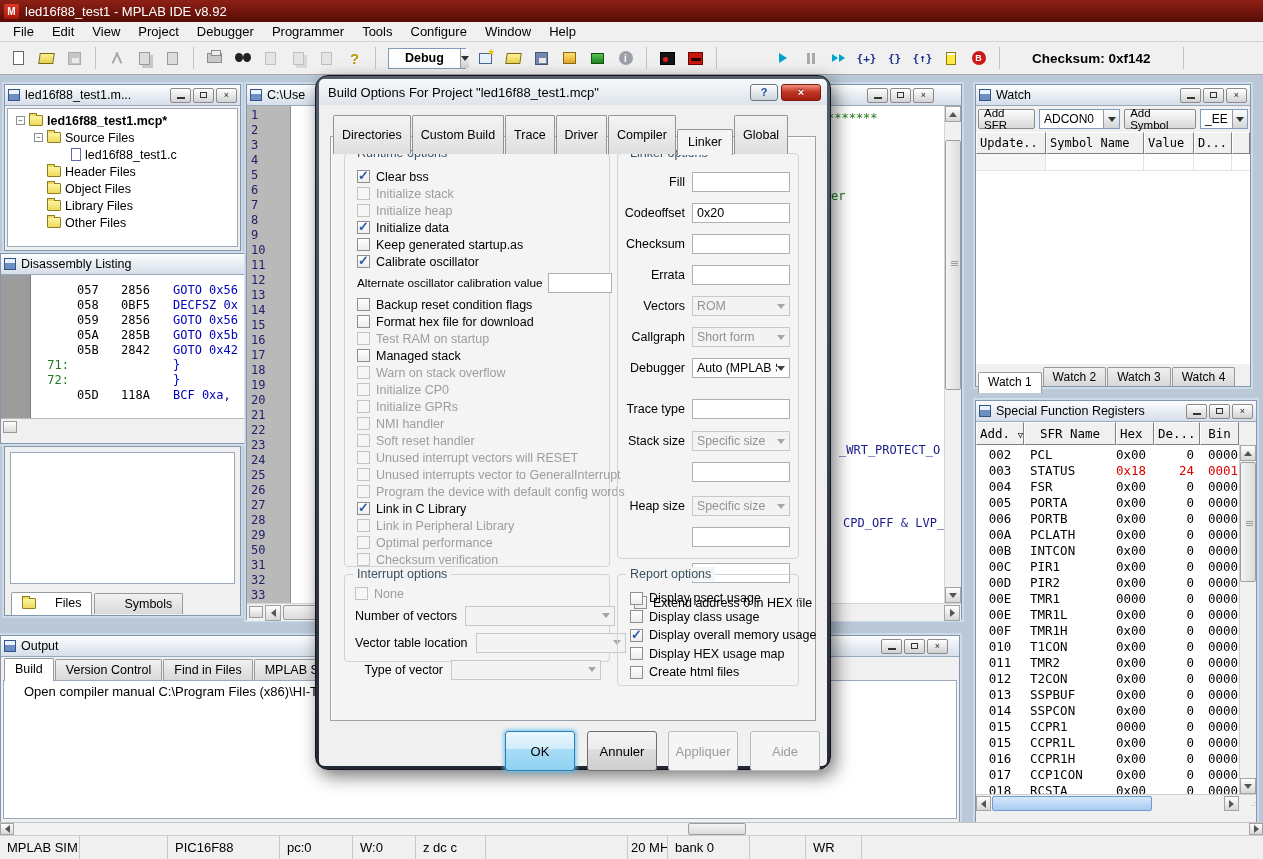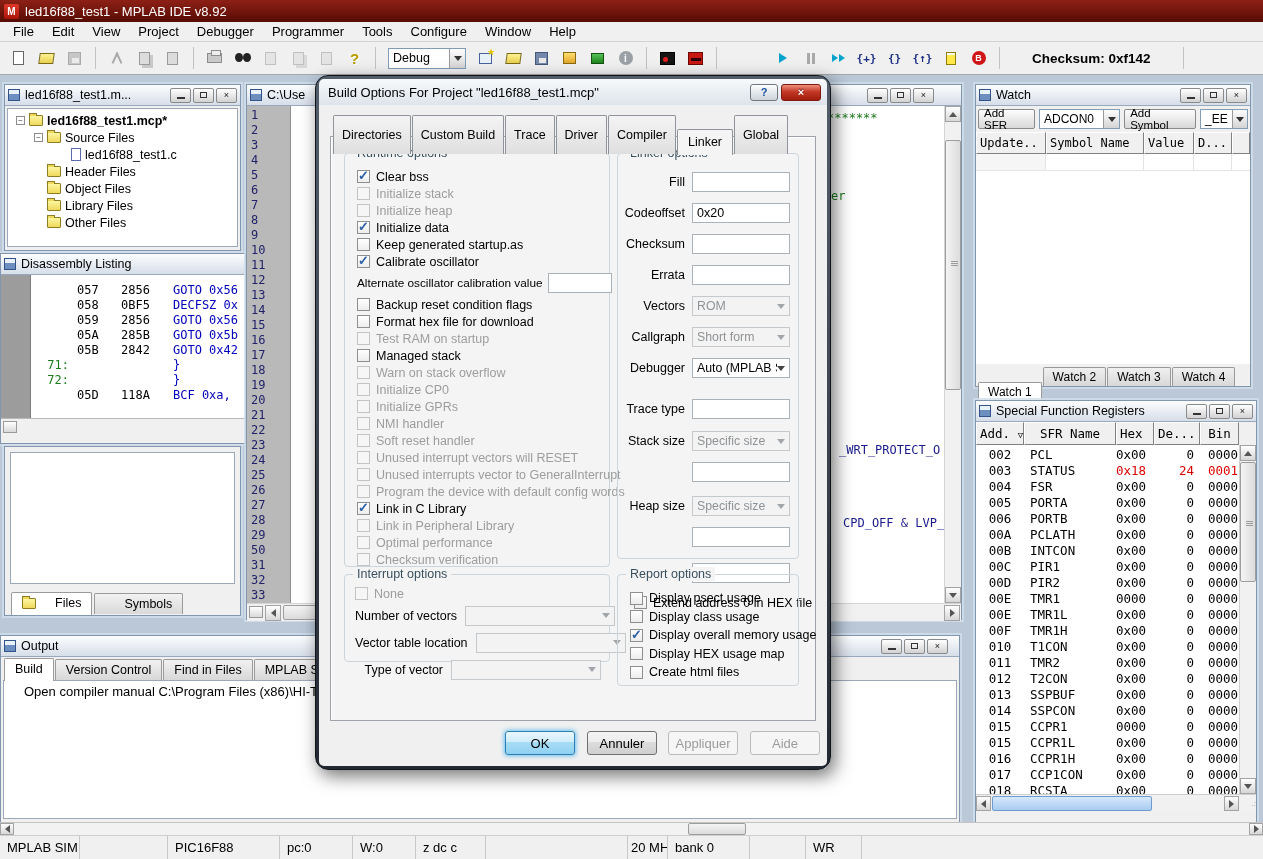--- a/index.html
+++ b/index.html
@@ -44,21 +44,21 @@
 .ic-redsq{width:15px;height:13px;background:#c81812;border:1px solid #6d0703;position:relative;}
 .ic-redsq::after{content:"";position:absolute;left:2px;top:5px;width:10px;height:3px;background:#2a0000;}
 .tri-r{width:0;height:0;border-top:5px solid transparent;border-bottom:5px solid transparent;border-left:8px solid #00a3cc;}
 .tri-r.small{border-top-width:4px;border-bottom-width:4px;border-left-width:6px;}
 .ic-pause{display:flex;gap:2px;}
 .ic-pause i{width:3px;height:11px;background:#a9a9a9;}
 .stepg{font-family:"DejaVu Sans Mono",monospace;font-weight:bold;font-size:11px;color:#1c2f86;}
 .ic-reset{width:10px;height:13px;background:#ffe94a;border:1px solid #8f7e00;box-shadow:inset 0 2px 0 #fff;}
 .ic-bpt{width:14px;height:14px;border-radius:50%;background:#cf1616;color:#fff;font-weight:bold;font-size:9px;display:flex;align-items:center;justify-content:center;}
 .combo-classic{height:21px;border:1px solid #7f9db9;background:#fff;display:flex;align-items:center;font-size:12.5px;}
-.combo-classic .txt{padding:0 4px;flex:1;font-weight:normal;}
+.combo-classic .txt{padding:0 16px;flex:1;font-weight:bold;}
 .cbtn{width:16px;height:100%;background:linear-gradient(#fdfdfd,#d4d4d4);border-left:1px solid #9a9a9a;display:flex;align-items:center;justify-content:center;}
 .tri-d{width:0;height:0;border-left:4px solid transparent;border-right:4px solid transparent;border-top:5px solid #333;}
 
 
 .win{position:absolute;background:#f0f0f0;border:1px solid #8296ad;box-shadow:0 0 0 2px rgba(210,222,235,.8);}
 .wt{height:21px;background:linear-gradient(#fcfdfe,#d6dee9);border-bottom:1px solid #99a9bc;display:flex;align-items:center;gap:5px;padding:0 3px;font-size:12.5px;white-space:nowrap;overflow:hidden;}
 .ic-win{width:12px;height:12px;border:1px solid #31538a;background:linear-gradient(#e9f1fb 40%,#6d8fc0 40%);flex:0 0 auto;}
 .wc{margin-left:auto;display:flex;gap:2px;}
 .wbtn{width:21px;height:15px;border:1px solid #8a8a8a;border-radius:2px;background:linear-gradient(#ffffff,#d2d2d2);display:flex;align-items:center;justify-content:center;font-size:9px;color:#222;}
 .glyph-min{width:8px;height:2px;background:#333;margin-top:6px;}
@@ -127,21 +127,21 @@
 .watch .hc:nth-child(5){flex:1;}
 .wrow{display:flex;height:17px;background:#fff;border-bottom:1px solid #e4e4e4;}
 .wrow span{border-right:1px solid #e4e4e4;}
 .wrow span:nth-child(1){width:70px;background:#f6f6f6;}
 .wrow span:nth-child(2){width:98px;}
 .wrow span:nth-child(3){width:50px;}
 .wrow span:nth-child(4){width:38px;}
 .wbody{background:#fff;flex:1;}
 .wtabs{display:flex;align-items:flex-end;gap:1px;padding:0 2px;height:22px;background:#f0f0f0;}
 .wtab{border:1px solid #9a9a9a;border-bottom:none;background:linear-gradient(#f0f0f0,#d8d8d8);padding:2px 9px;font-size:12px;border-radius:2px 2px 0 0;}
-.wtab.active{background:#fff;padding-bottom:4px;position:relative;top:17px;}
+.wtab.active{background:#fff;padding-bottom:4px;position:relative;top:7px;}
 
 
 .sfr .hc{font-size:12.5px;}
 .sfr .hc:nth-child(1){width:48px;}
 .sfr .hc:nth-child(2){width:92px;}
 .sfr .hc:nth-child(3){width:38px;}
 .sfr .hc:nth-child(4){width:46px;}
 .sfr .hc:nth-child(5){flex:1;}
 .sfrbody{position:relative;background:#fff;height:349px;overflow:hidden;}
 .sfrrows{position:absolute;left:0;top:2px;right:17px;}
@@ -190,21 +190,21 @@
 .dcombo{width:98px;height:20px;border:1px solid #a9b2b8;background:#fff;display:flex;align-items:center;font-size:12.3px;padding-left:4px;flex:0 0 auto;}
 .dcombo .txt{flex:1;overflow:hidden;white-space:nowrap;}
 .dcombo .da{margin-right:4px;}
 .dcombo.disabled{background:#f3f3f3;color:#8f9396;border-color:#c3c9cd;}
 .da{width:0;height:0;border-left:4px solid transparent;border-right:4px solid transparent;border-top:5px solid #444;}
 .dcombo.disabled .da{border-top-color:#a2a6aa;}
 .irow{display:flex;align-items:center;gap:8px;height:27px;padding-right:8px;}
 .ilabel{flex:1;text-align:right;font-size:12.5px;white-space:nowrap;}
 .icombo{width:150px;}
 .dbtns{position:absolute;left:0;right:0;bottom:12px;height:23px;}
-.dbtn{position:absolute;width:70px;height:24px;border:1px solid #707070;border-radius:3px;background:linear-gradient(#f4f4f4,#ececec 45%,#dddddd 46%,#cfcfcf);font-size:13px;display:flex;align-items:center;justify-content:center;}
+.dbtn{position:absolute;width:70px;height:40px;border:1px solid #707070;border-radius:3px;background:linear-gradient(#f4f4f4,#ececec 45%,#dddddd 46%,#cfcfcf);font-size:13px;display:flex;align-items:center;justify-content:center;}
 .dbtn.default{border-color:#2c7fb5;box-shadow:0 0 4px 1px #69c1ee;background:linear-gradient(#e9f6fd,#d0ecfa 45%,#a9dcf6 46%,#8fd1f2);}
 .dbtn.disabled{background:#f5f5f5;border-color:#b8bcbf;color:#9b9b9b;}
 
 
 .mdisb{position:absolute;left:0;top:822px;width:1263px;height:13px;background:#f2f2f2;border-top:1px solid #c4c4c4;}
 .mdisb .sarr{height:12px;width:14px;}
 .statusbar{position:absolute;left:0;top:835px;width:1263px;height:24px;background:#f0f0f0;border-top:1px solid #cfcfcf;display:flex;align-items:center;font-size:13px;}
 .scell{height:100%;display:flex;align-items:center;padding-left:7px;border-right:1px solid #c8c8c8;white-space:nowrap;overflow:hidden;}
 .scell:nth-child(1){width:80px;}
 .scell:nth-child(2){width:88px;}

